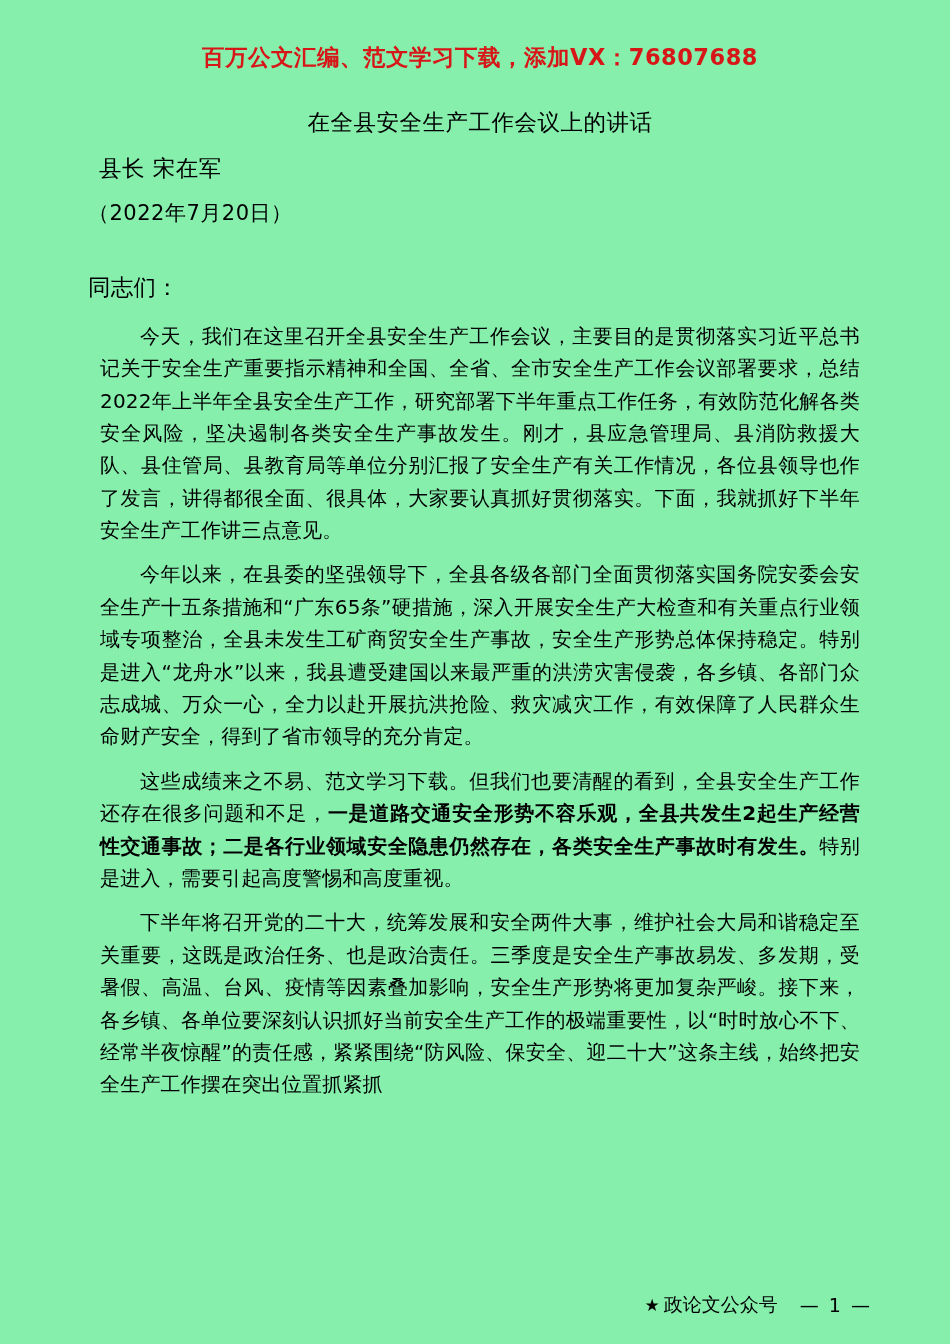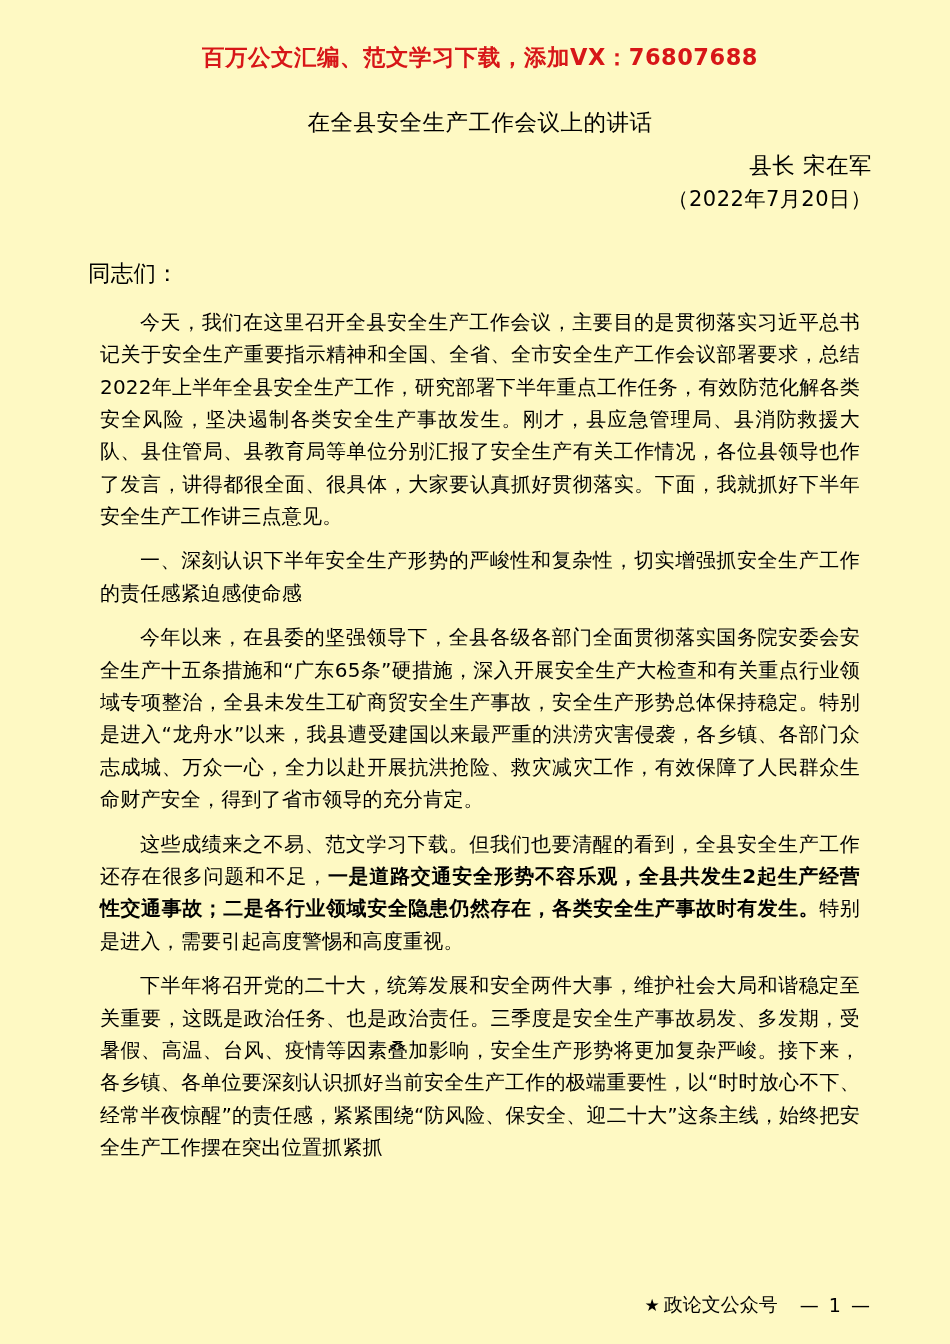--- a/index.html
+++ b/index.html
@@ -7,52 +7,52 @@
     padding: 0;
     background: #ffffff;
   }
   body {
     font-family: "DejaVu Sans", "Liberation Sans", sans-serif;
   }
   .page {
     position: relative;
     width: 950px;
     height: 1344px;
-    background: #fef9c3;
+    background: #86efac;
     box-sizing: border-box;
     padding: 44px 78px 0 88px;
     overflow: hidden;
   }
   .watermark {
     text-align: center;
     color: #d71618;
     font-size: 22.5px;
     font-weight: bold;
     letter-spacing: 0.5px;
     margin: 0 0 34px 0;
     line-height: 1.2;
   }
   .doc-title {
     text-align: center;
     font-size: 22.5px;
     color: #000;
     line-height: 1.55;
-    margin: 8px;
+    margin: 0;
     letter-spacing: 0.5px;
   }
   .doc-author {
-    text-align: right;
+    text-align: left;
     font-size: 22.5px;
     color: #000;
     line-height: 1.55;
-    margin: 0;
+    margin: 11px;
     letter-spacing: 0.5px;
   }
   .doc-date {
-    text-align: right;
+    text-align: left;
     font-size: 21px;
     color: #000;
     line-height: 1.55;
     margin: 0 0 42px 0;
     letter-spacing: 0.5px;
   }
   .salutation {
     font-size: 22.5px;
     color: #000;
     line-height: 1.62;
@@ -106,21 +106,20 @@
 
   <div class="watermark">百万公文汇编、范文学习下载，添加VX：76807688</div>
 
   <div class="doc-title">在全县安全生产工作会议上的讲话</div>
   <div class="doc-author">县长  宋在军</div>
   <div class="doc-date">（2022年7月20日）</div>
 
   <p class="salutation">同志们：</p>
 
   <p class="para">今天，我们在这里召开全县安全生产工作会议，主要目的是贯彻落实习近平总书记关于安全生产重要指示精神和全国、全省、全市安全生产工作会议部署要求，总结2022年上半年全县安全生产工作，研究部署下半年重点工作任务，有效防范化解各类安全风险，坚决遏制各类安全生产事故发生。刚才，县应急管理局、县消防救援大队、县住管局、县教育局等单位分别汇报了安全生产有关工作情况，各位县领导也作了发言，讲得都很全面、很具体，大家要认真抓好贯彻落实。下面，我就抓好下半年安全生产工作讲三点意见。</p>
-  <p class="para">一、深刻认识下半年安全生产形势的严峻性和复杂性，切实增强抓安全生产工作的责任感紧迫感使命感</p>
   <p class="para">今年以来，在县委的坚强领导下，全县各级各部门全面贯彻落实国务院安委会安全生产十五条措施和“广东65条”硬措施，深入开展安全生产大检查和有关重点行业领域专项整治，全县未发生工矿商贸安全生产事故，安全生产形势总体保持稳定。特别是进入“龙舟水”以来，我县遭受建国以来最严重的洪涝灾害侵袭，各乡镇、各部门众志成城、万众一心，全力以赴开展抗洪抢险、救灾减灾工作，有效保障了人民群众生命财产安全，得到了省市领导的充分肯定。</p>
 
   <p class="para"><span>这些成绩来之不易、范文学习下载。但我们也要清醒的看到，全县安全生产工作还存在很多问题和不足，</span><b>一是道路交通安全形势不容乐观，全县共发生2起生产经营性交通事故；二是各行业领域安全隐患仍然存在，各类安全生产事故时有发生。</b><span>特别是进入，需要引起高度警惕和高度重视。</span></p>
 
   <p class="para">下半年将召开党的二十大，统筹发展和安全两件大事，维护社会大局和谐稳定至关重要，这既是政治任务、也是政治责任。三季度是安全生产事故易发、多发期，受暑假、高温、台风、疫情等因素叠加影响，安全生产形势将更加复杂严峻。接下来，各乡镇、各单位要深刻认识抓好当前安全生产工作的极端重要性，以“时时放心不下、经常半夜惊醒”的责任感，紧紧围绕“防风险、保安全、迎二十大”这条主线，始终把安全生产工作摆在突出位置抓紧抓</p>
 
   <div class="footer">
     <span class="footer-brand">
       <span class="star">★</span>
       <span>政论文公众号</span>

